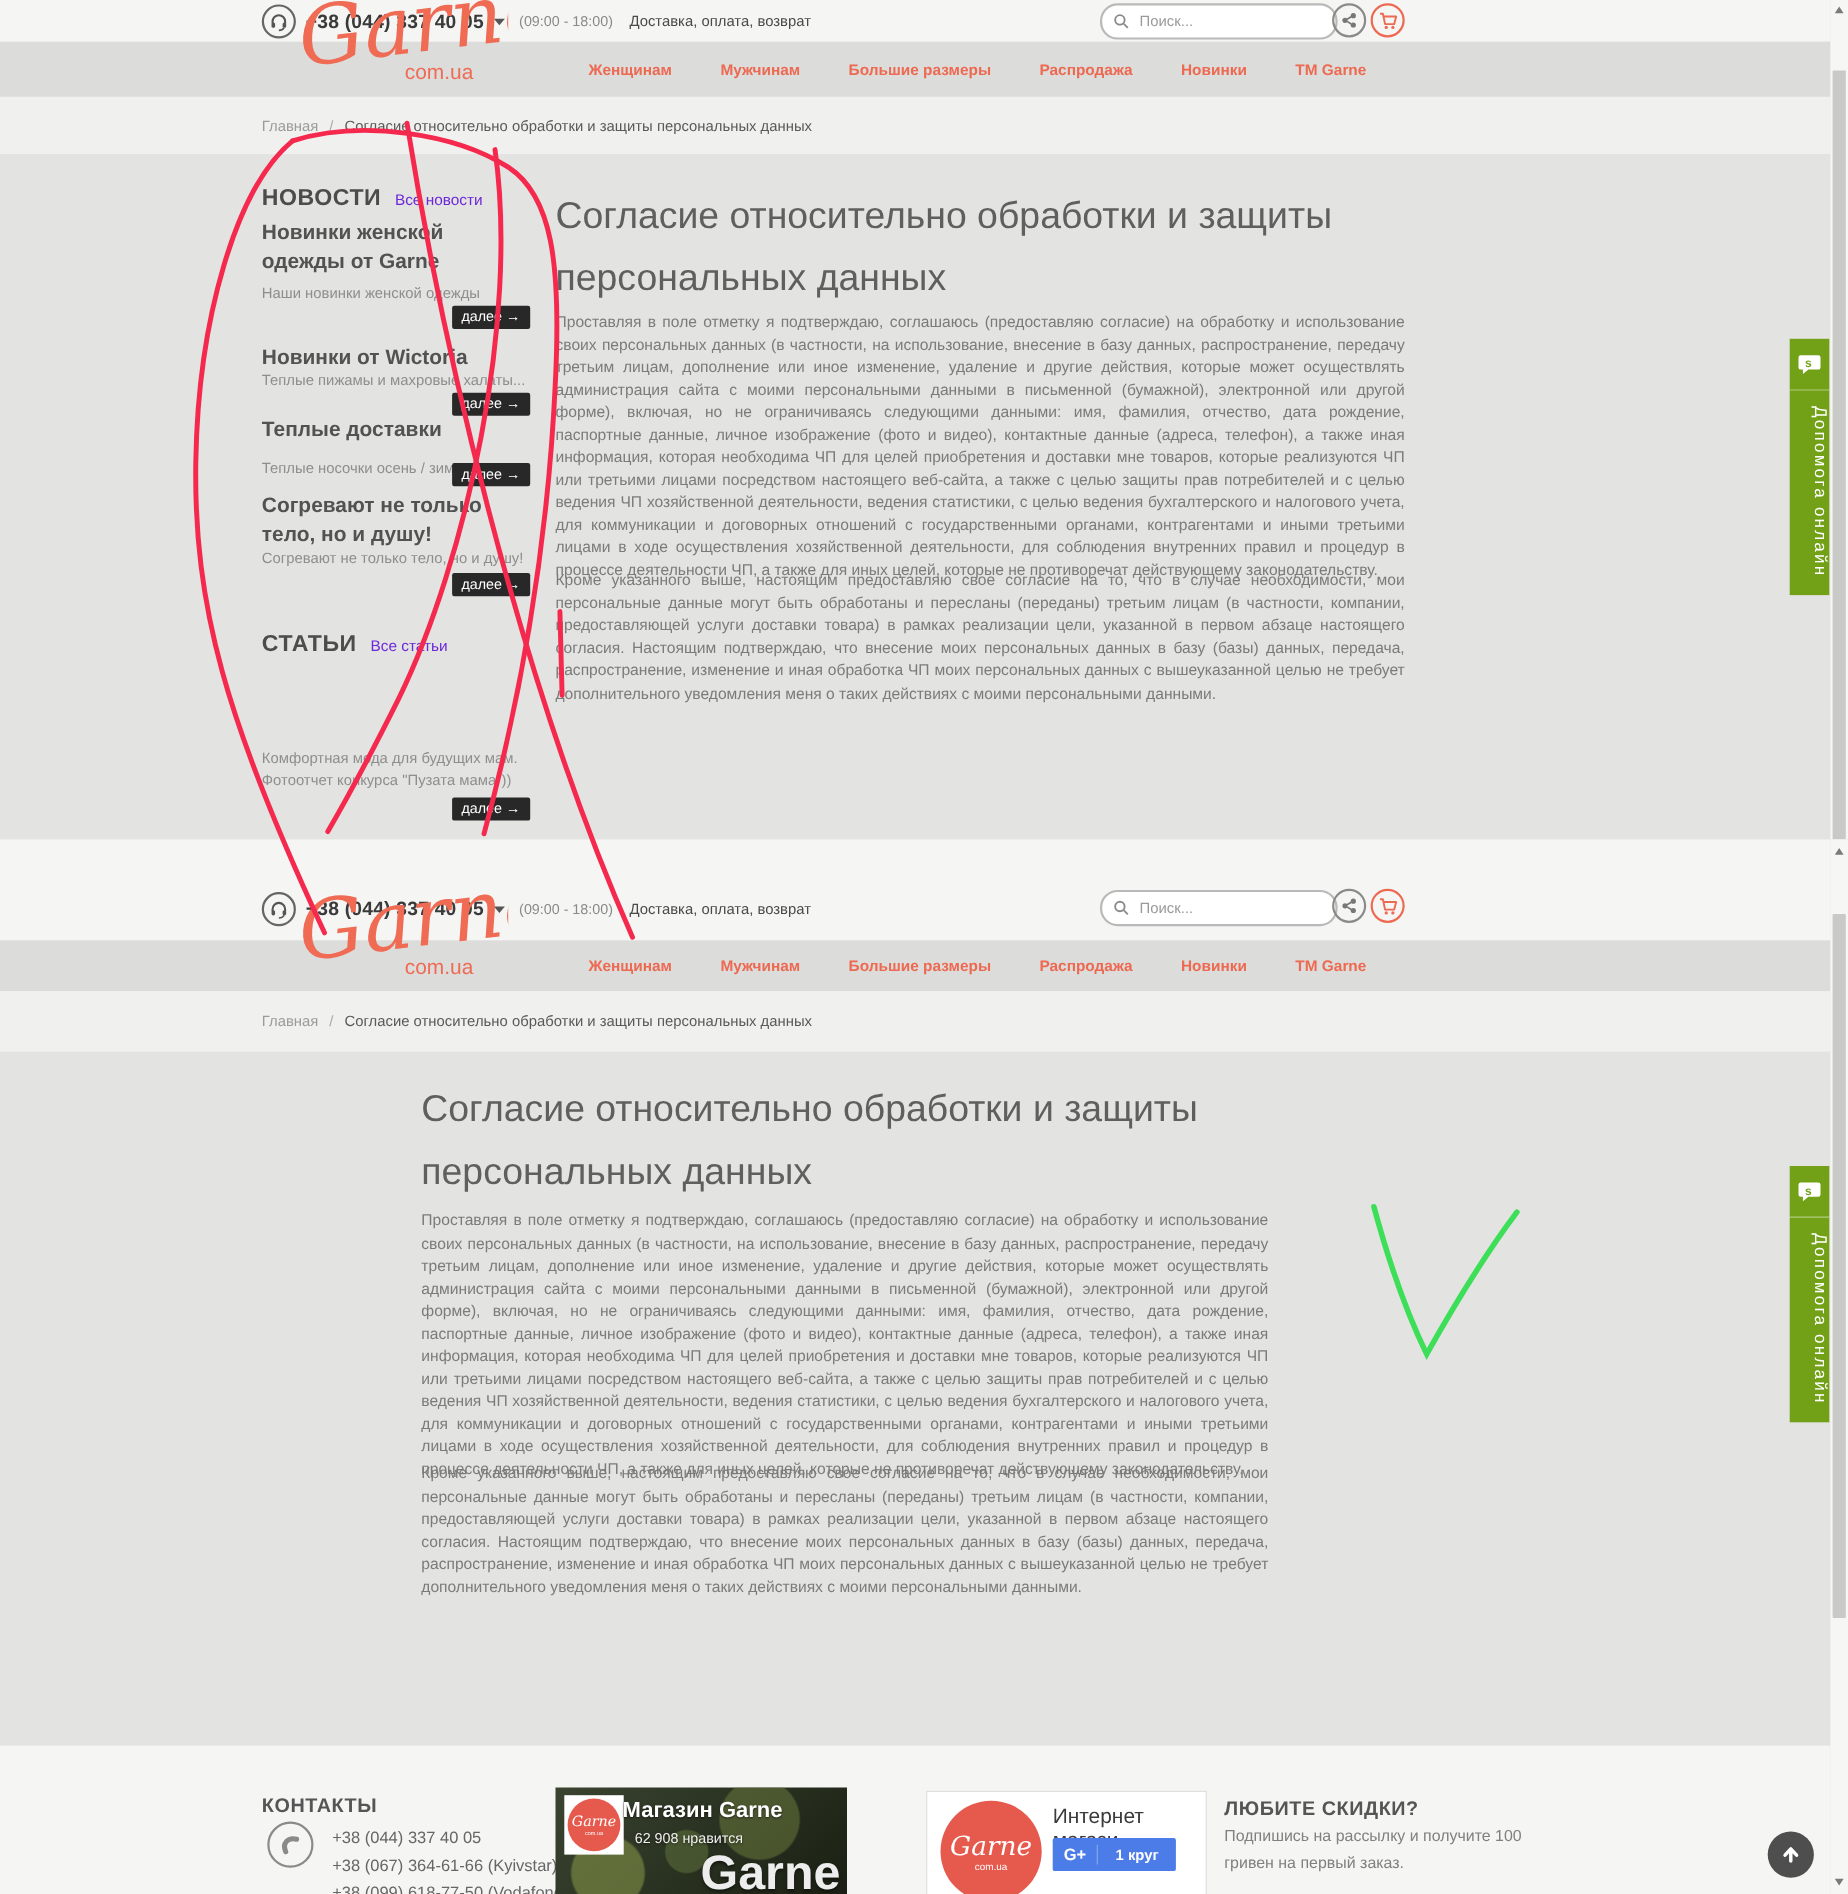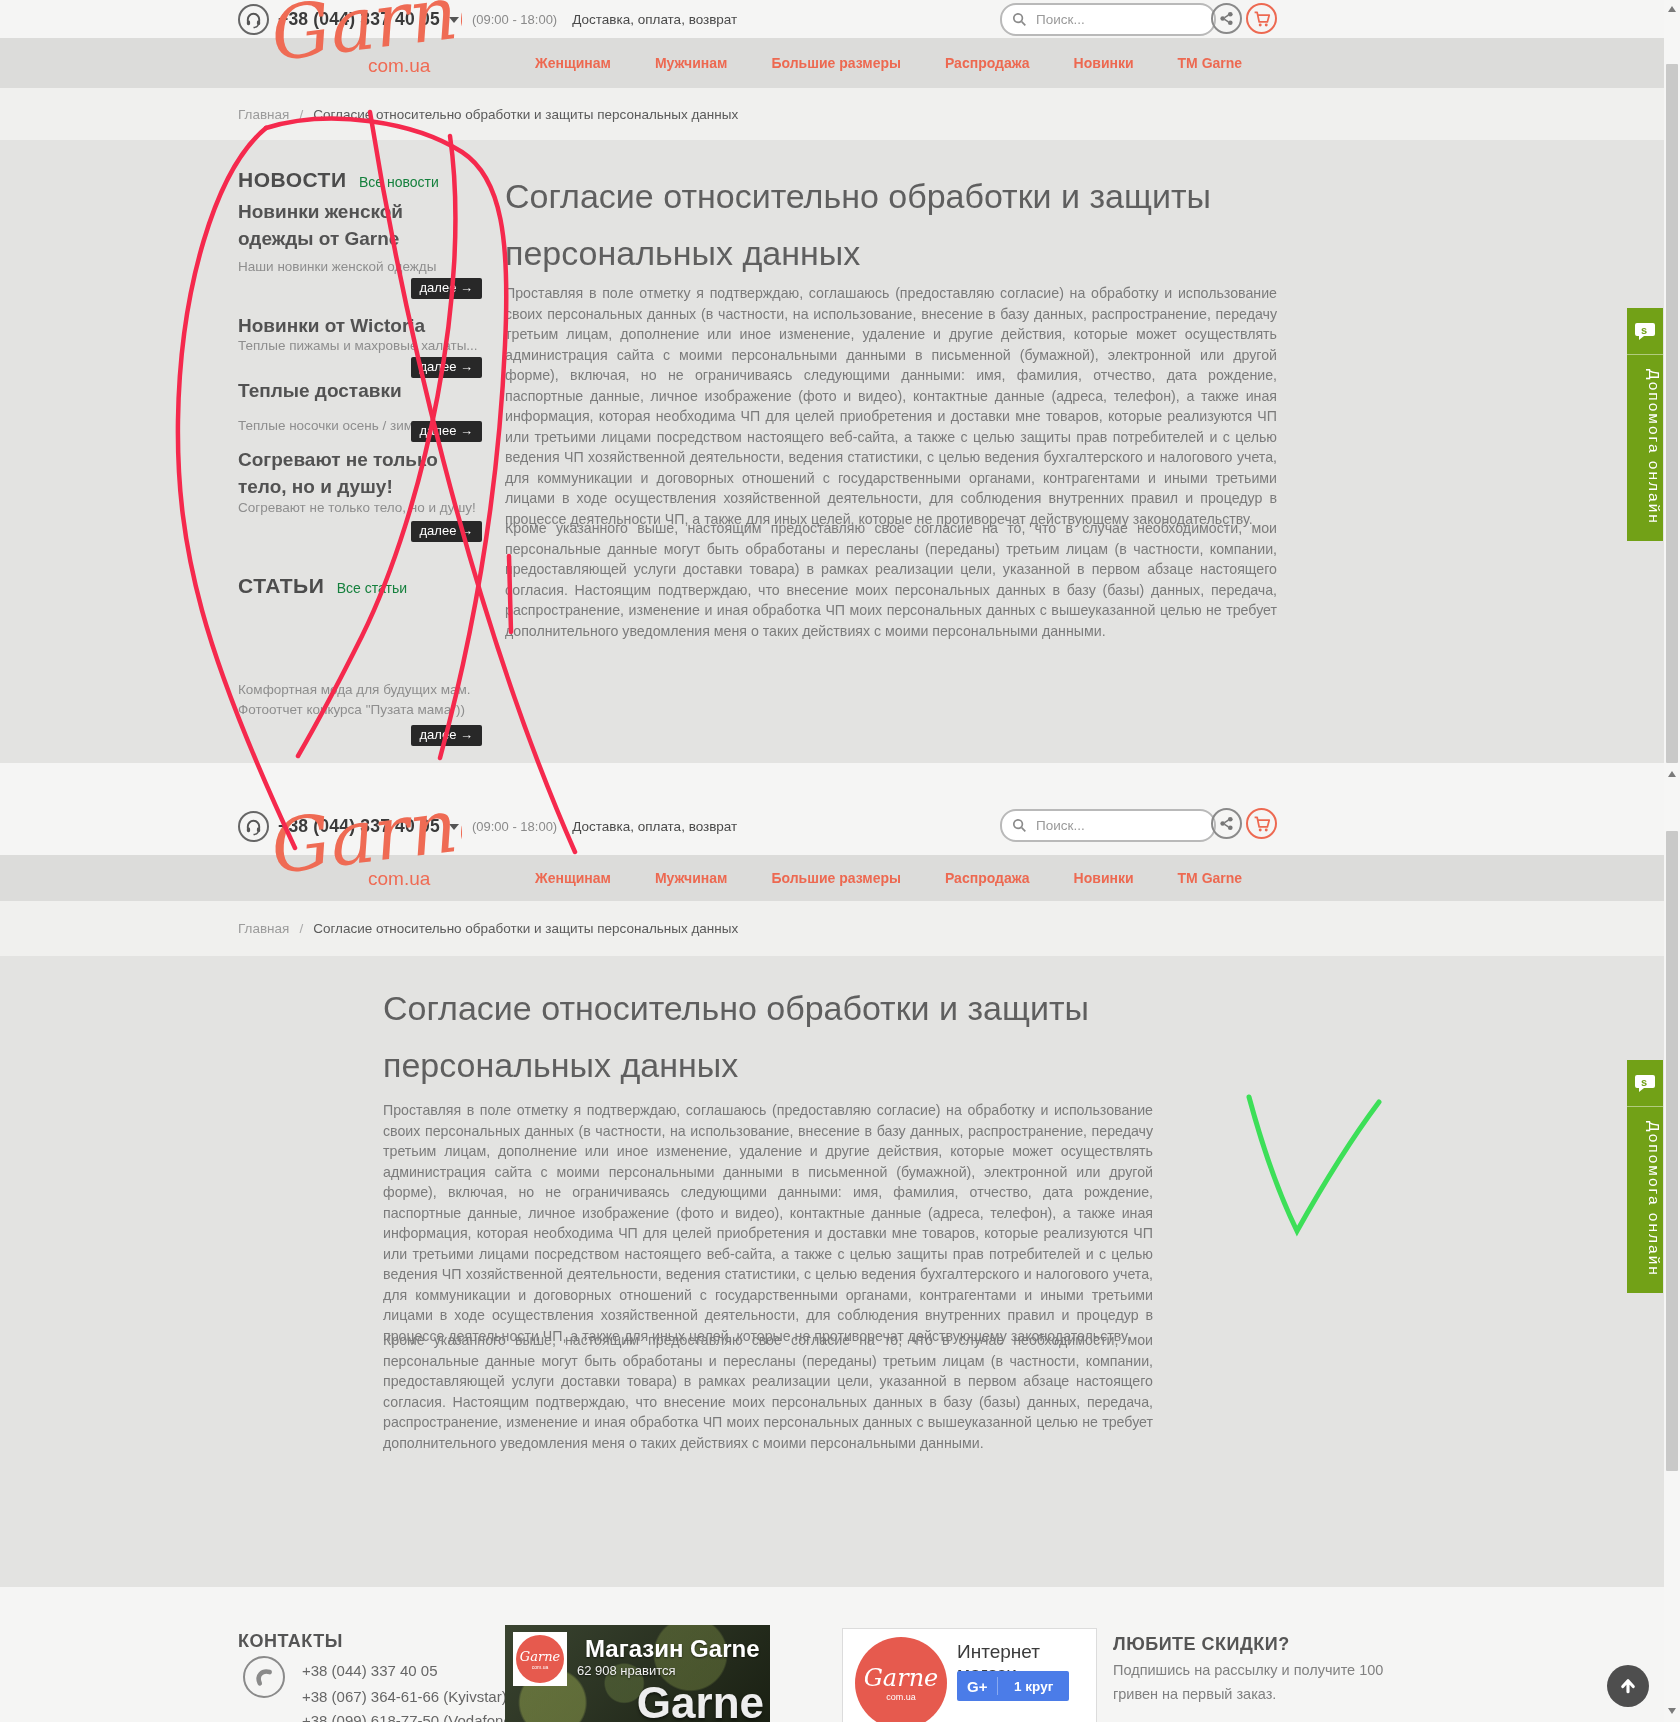--- a/index.html
+++ b/index.html
@@ -32,21 +32,21 @@
   .crumb .home{color:#9b9b9b;}
   .crumb .sep{color:#aaa;}
   .crumb .cur{color:#5a5a5a;}
 
   .logo{position:absolute;width:190px;height:140px;pointer-events:none;}
 
   
   .sidebar{position:absolute;left:238px;width:244px;}
   .sb-head{position:absolute;left:0;white-space:nowrap;}
   .sb-head .h{font-size:21px;font-weight:bold;color:#4c4c4c;letter-spacing:.5px;}
-  .sb-head .all{font-size:14px;color:#15803d;margin-left:8px;text-decoration:none;margin-top:12px;}
+  .sb-head .all{font-size:14px;color:#6d28d9;margin-left:8px;text-decoration:none;margin-top:12px;}
   .sb-title{position:absolute;left:0;width:244px;font-size:19px;font-weight:bold;color:#525252;line-height:27px;}
   .sb-desc{position:absolute;left:0;font-size:13.5px;color:#8e8e8e;white-space:nowrap;}
   .sb-art-title{position:absolute;left:0;width:244px;font-size:27px;color:#9b9b9b;line-height:39px;}
   .sb-art-desc{position:absolute;left:0;width:250px;font-size:13.5px;color:#8e8e8e;line-height:19.5px;}
   .more-btn{position:absolute;right:0;background:#282828;color:#fff;font-size:13px;padding:2px 9px 4px 9px;border-radius:2px;white-space:nowrap;cursor:pointer;border:none;font-family:"Liberation Sans",sans-serif;}
 
   
   .main-col{position:absolute;}
   .main-title{position:absolute;left:0;font-size:34px;line-height:57px;color:#5f5f5f;font-weight:normal;margin:0;}
   .main-p{position:absolute;left:0;font-size:14.2px;line-height:20.5px;color:#7b7b7b;text-align:justify;margin:0;}
@@ -68,21 +68,21 @@
   .ft-phone-line{position:absolute;font-size:15px;color:#666;white-space:nowrap;}
   .fb-widget{position:absolute;left:505px;width:265px;height:97px;overflow:hidden;
     background:
       radial-gradient(circle at 18% 80%, rgba(138,154,74,.55) 0 14%, transparent 15%),
       radial-gradient(circle at 70% 30%, rgba(111,127,63,.5) 0 18%, transparent 19%),
       radial-gradient(circle at 45% 60%, rgba(90,107,58,.6) 0 12%, transparent 13%),
       linear-gradient(135deg,#3a4430,#1a2013);}
   .fb-avatar{position:absolute;left:8px;top:7px;width:54px;height:54px;background:#fff;display:flex;align-items:center;justify-content:center;}
   .fb-avatar .disc{width:48px;height:48px;border-radius:50%;background:#e65a4e;display:flex;flex-direction:column;align-items:center;justify-content:center;color:#fff;}
   .script{font-family:"DejaVu Serif","Liberation Serif",serif;font-style:italic;}
-  .fb-name{position:absolute;left:80px;top:10px;font-size:24px;font-weight:bold;color:#fff;text-shadow:0 1px 2px rgba(0,0,0,.6);}
+  .fb-name{position:absolute;left:61px;top:10px;font-size:20px;font-weight:bold;color:#fff;text-shadow:0 1px 2px rgba(0,0,0,.6);}
   .fb-likes{position:absolute;left:72px;top:38px;font-size:13px;color:#f1f1f1;text-shadow:0 1px 2px rgba(0,0,0,.6);}
   .fb-cover-brand{position:absolute;right:6px;bottom:-6px;font-size:44px;font-weight:bold;color:#ededed;text-shadow:0 2px 3px rgba(0,0,0,.5);}
   .gp-card{position:absolute;left:842px;width:253px;height:94px;background:#fff;border:1px solid #dcdcdc;overflow:hidden;}
   .gp-disc{position:absolute;left:12px;top:8px;width:92px;height:92px;border-radius:50%;background:#e65a4e;display:flex;flex-direction:column;align-items:center;justify-content:center;color:#fff;}
   .gp-title{position:absolute;left:114px;top:12px;font-size:19px;color:#3b3b3b;}
   .gp-btn{position:absolute;left:114px;top:42px;width:112px;height:30px;background:#4b7ce8;border-radius:2px;display:flex;align-items:center;color:#fff;font-weight:bold;cursor:pointer;}
   .gp-btn .g{font-size:15px;padding:0 10px;}
   .gp-btn .div{width:1px;height:18px;background:rgba(255,255,255,.35);}
   .gp-btn .circles{font-size:13.5px;flex:1;text-align:center;}
   .promo-line{position:absolute;font-size:14.5px;color:#808080;white-space:nowrap;}

